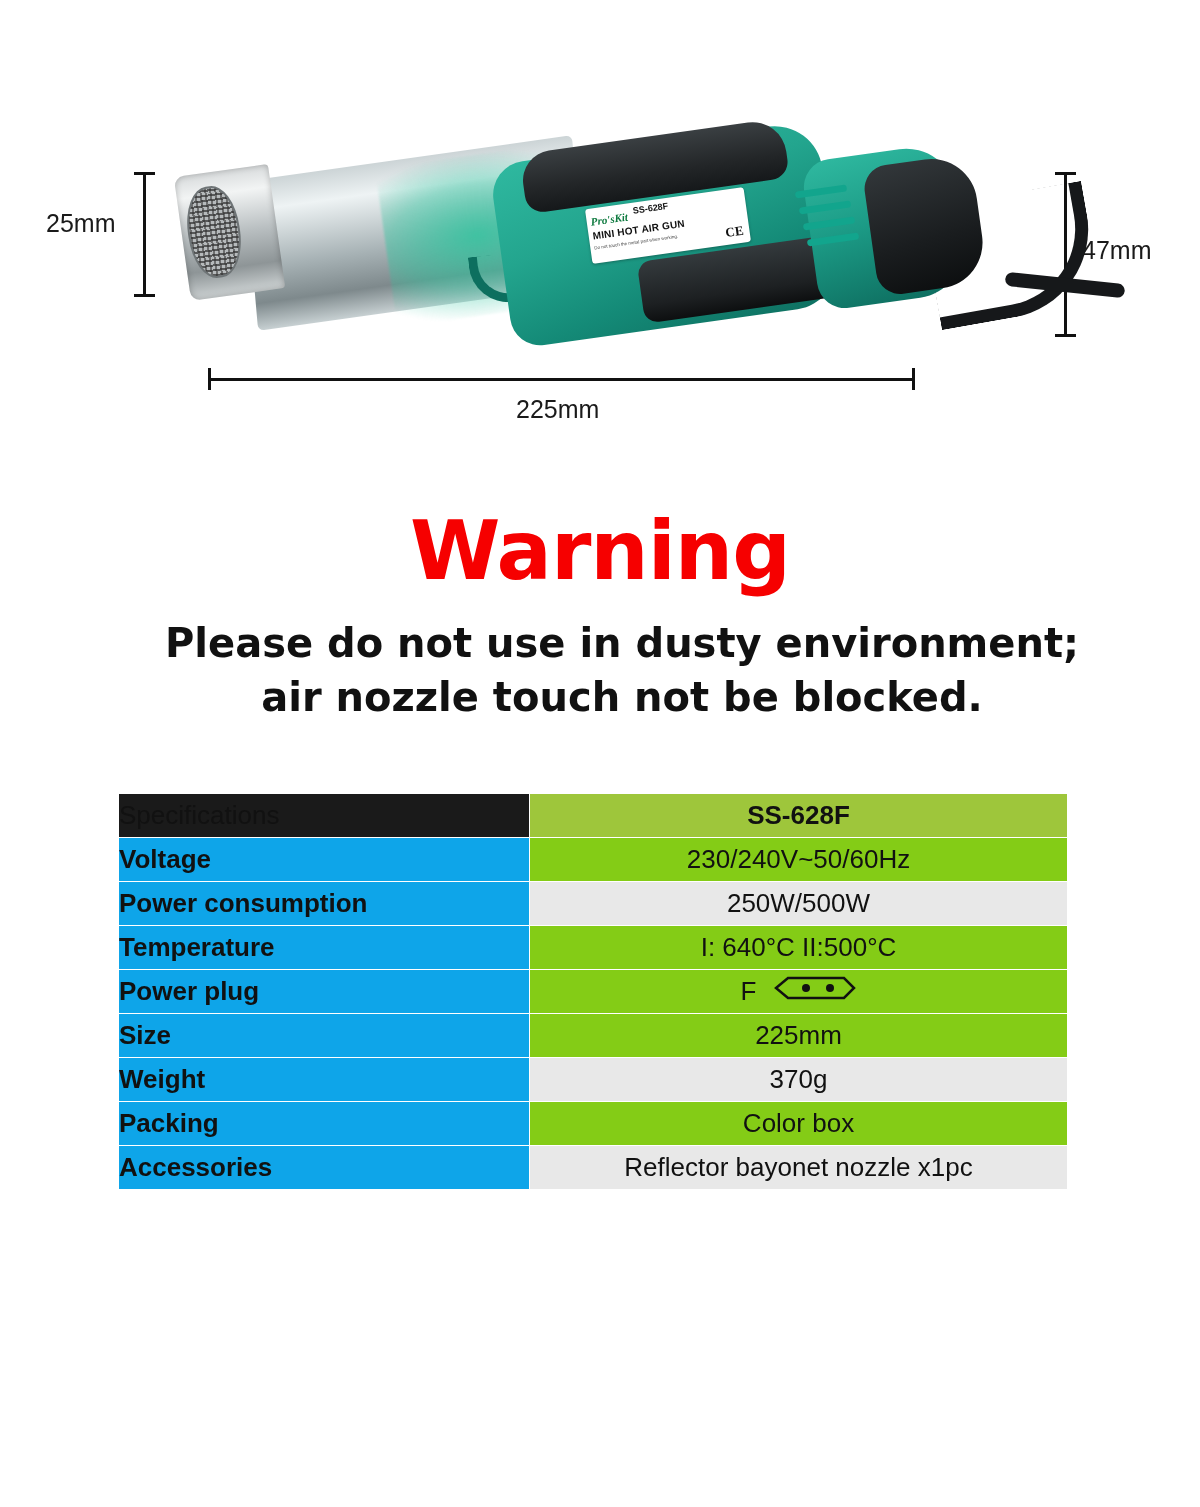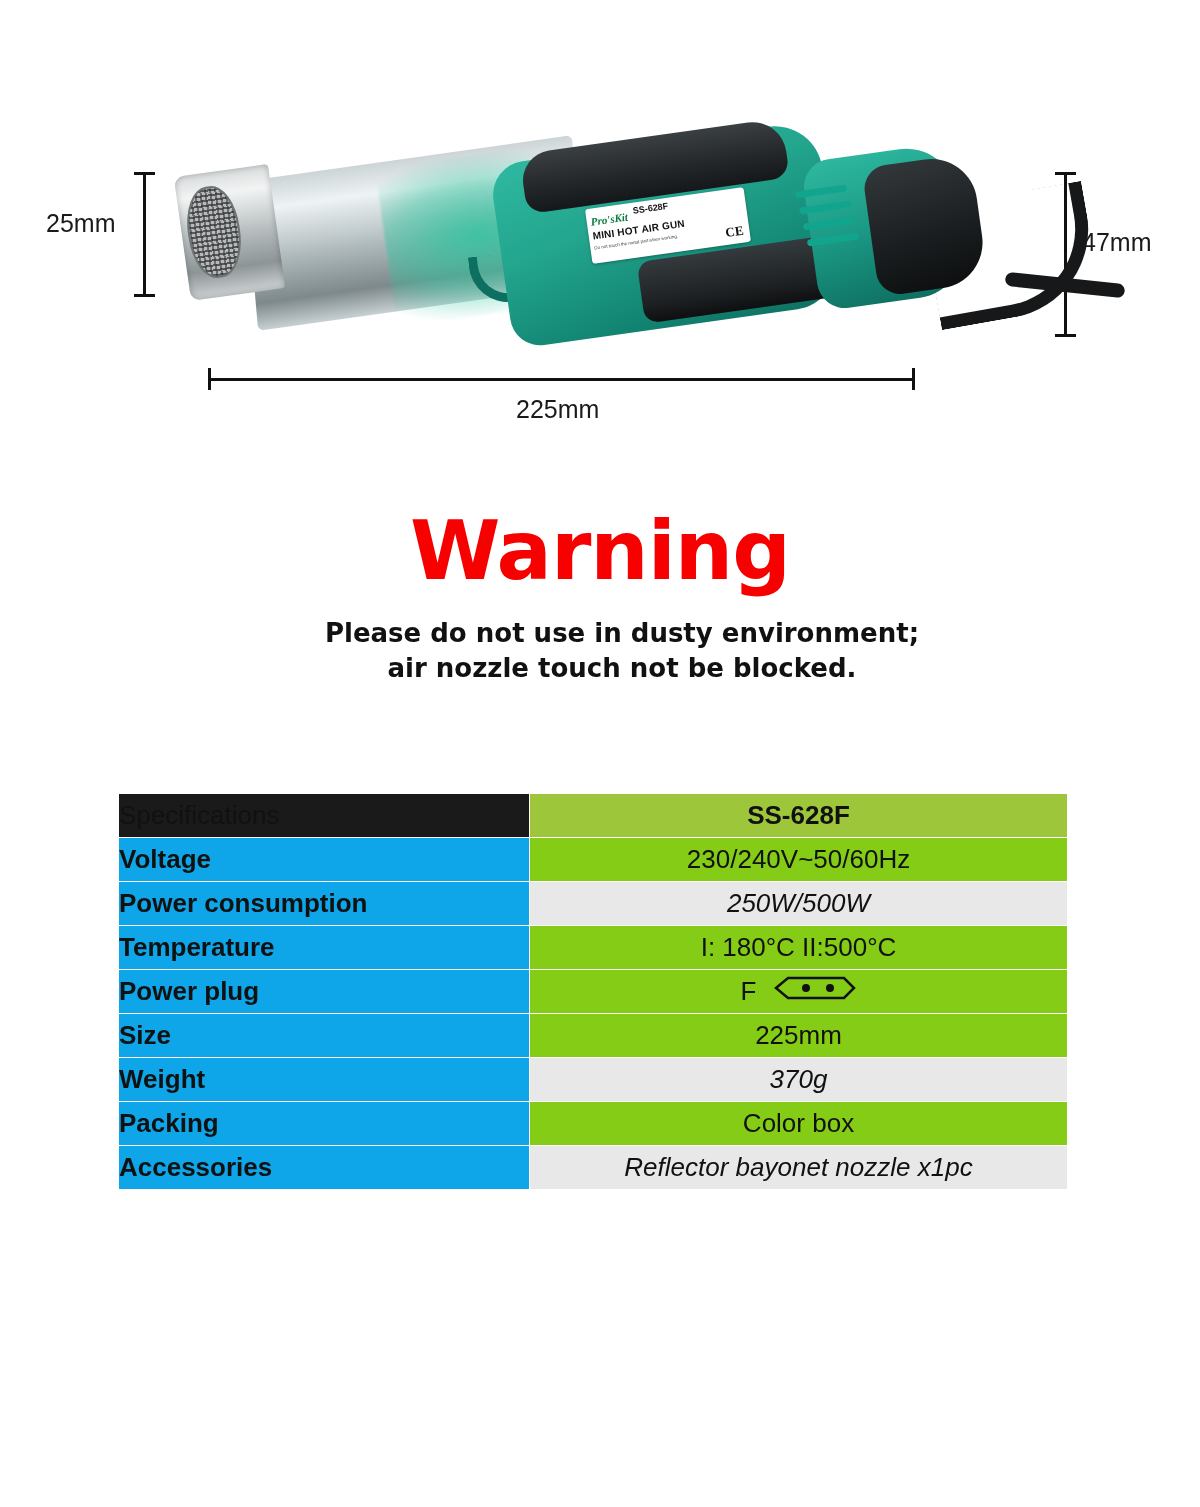--- a/index.html
+++ b/index.html
@@ -23,21 +23,21 @@
   }
 
   .dim-label {
     position: absolute;
     font-family: "Liberation Sans", sans-serif;
     font-size: 25px;
     color: #1a1a1a;
     white-space: nowrap;
   }
   #label-height-left { left: 46px; top: 209px; }
-  #label-height-right { left: 1082px; top: 228px; }
+  #label-height-right { left: 1082px; top: 236px; }
   #label-width { left: 516px; top: 395px; }
 
   
   .m-line { position: absolute; background: #111; }
   .v-bracket-left-line { left: 143px; top: 172px; width: 3px; height: 125px; }
   .v-bracket-left-top { left: 134px; top: 172px; width: 21px; height: 3px; }
   .v-bracket-left-bot { left: 134px; top: 294px; width: 21px; height: 3px; }
 
   .v-bracket-right-line { left: 1064px; top: 172px; width: 3px; height: 165px; }
   .v-bracket-right-top { left: 1055px; top: 172px; width: 21px; height: 3px; }
@@ -226,21 +226,21 @@
     font-weight: bold;
     font-size: 82px;
     color: #f60000;
     letter-spacing: -1px;
     line-height: 1;
     margin: 0;
   }
   .warning-text {
     font-family: "DejaVu Sans", sans-serif;
     font-weight: bold;
-    font-size: 26px;
+    font-size: 40px;
     color: #111111;
     line-height: 1.35;
     margin: 24px 0 0 0;
     padding-left: 44px;
   }
 
   
   .spec-table-wrap {
     position: absolute;
     left: 118px;
@@ -280,21 +280,21 @@
     font-weight: bold;
     padding-left: 26px;
     width: 410px;
     color: #111;
   }
   td.rowvalue {
     text-align: center;
     color: #111;
   }
   tr.odd td.rowvalue { background: #84cc16; }
-  tr.even td.rowvalue { background: #e8e8e8; font-style: italic; }
+  tr.even td.rowvalue { background: #e8e8e8; }
 
   .plug-inline {
     display: inline-flex;
     align-items: center;
     gap: 8px;
   }
   .plug-icon {
     display: inline-block;
     vertical-align: middle;
   }
@@ -365,21 +365,21 @@
     <tr class="odd">
           <td class="rowlabel">Voltage</td>
           <td class="rowvalue">230/240V~50/60Hz</td>
         </tr>
         <tr class="even">
           <td class="rowlabel">Power consumption</td>
           <td class="rowvalue">250W/500W</td>
         </tr>
         <tr class="odd">
           <td class="rowlabel">Temperature</td>
-          <td class="rowvalue">I: 180°C  II:500°C</td>
+          <td class="rowvalue">I: 640°C  II:500°C</td>
         </tr>
         <tr class="odd">
           <td class="rowlabel">Power plug</td>
           <td class="rowvalue"><span class="plug-inline">
               <span>F</span>
               <span class="plug-icon"><svg width="92" height="26" viewBox="0 0 92 26">
                   <polygon points="12,13 24,3 80,3 90,13 80,23 24,23" fill="none" stroke="#111" stroke-width="2.5"></polygon>
                   <circle cx="42" cy="13" r="4" fill="#111"></circle>
                   <circle cx="66" cy="13" r="4" fill="#111"></circle>
                 </svg></span>

